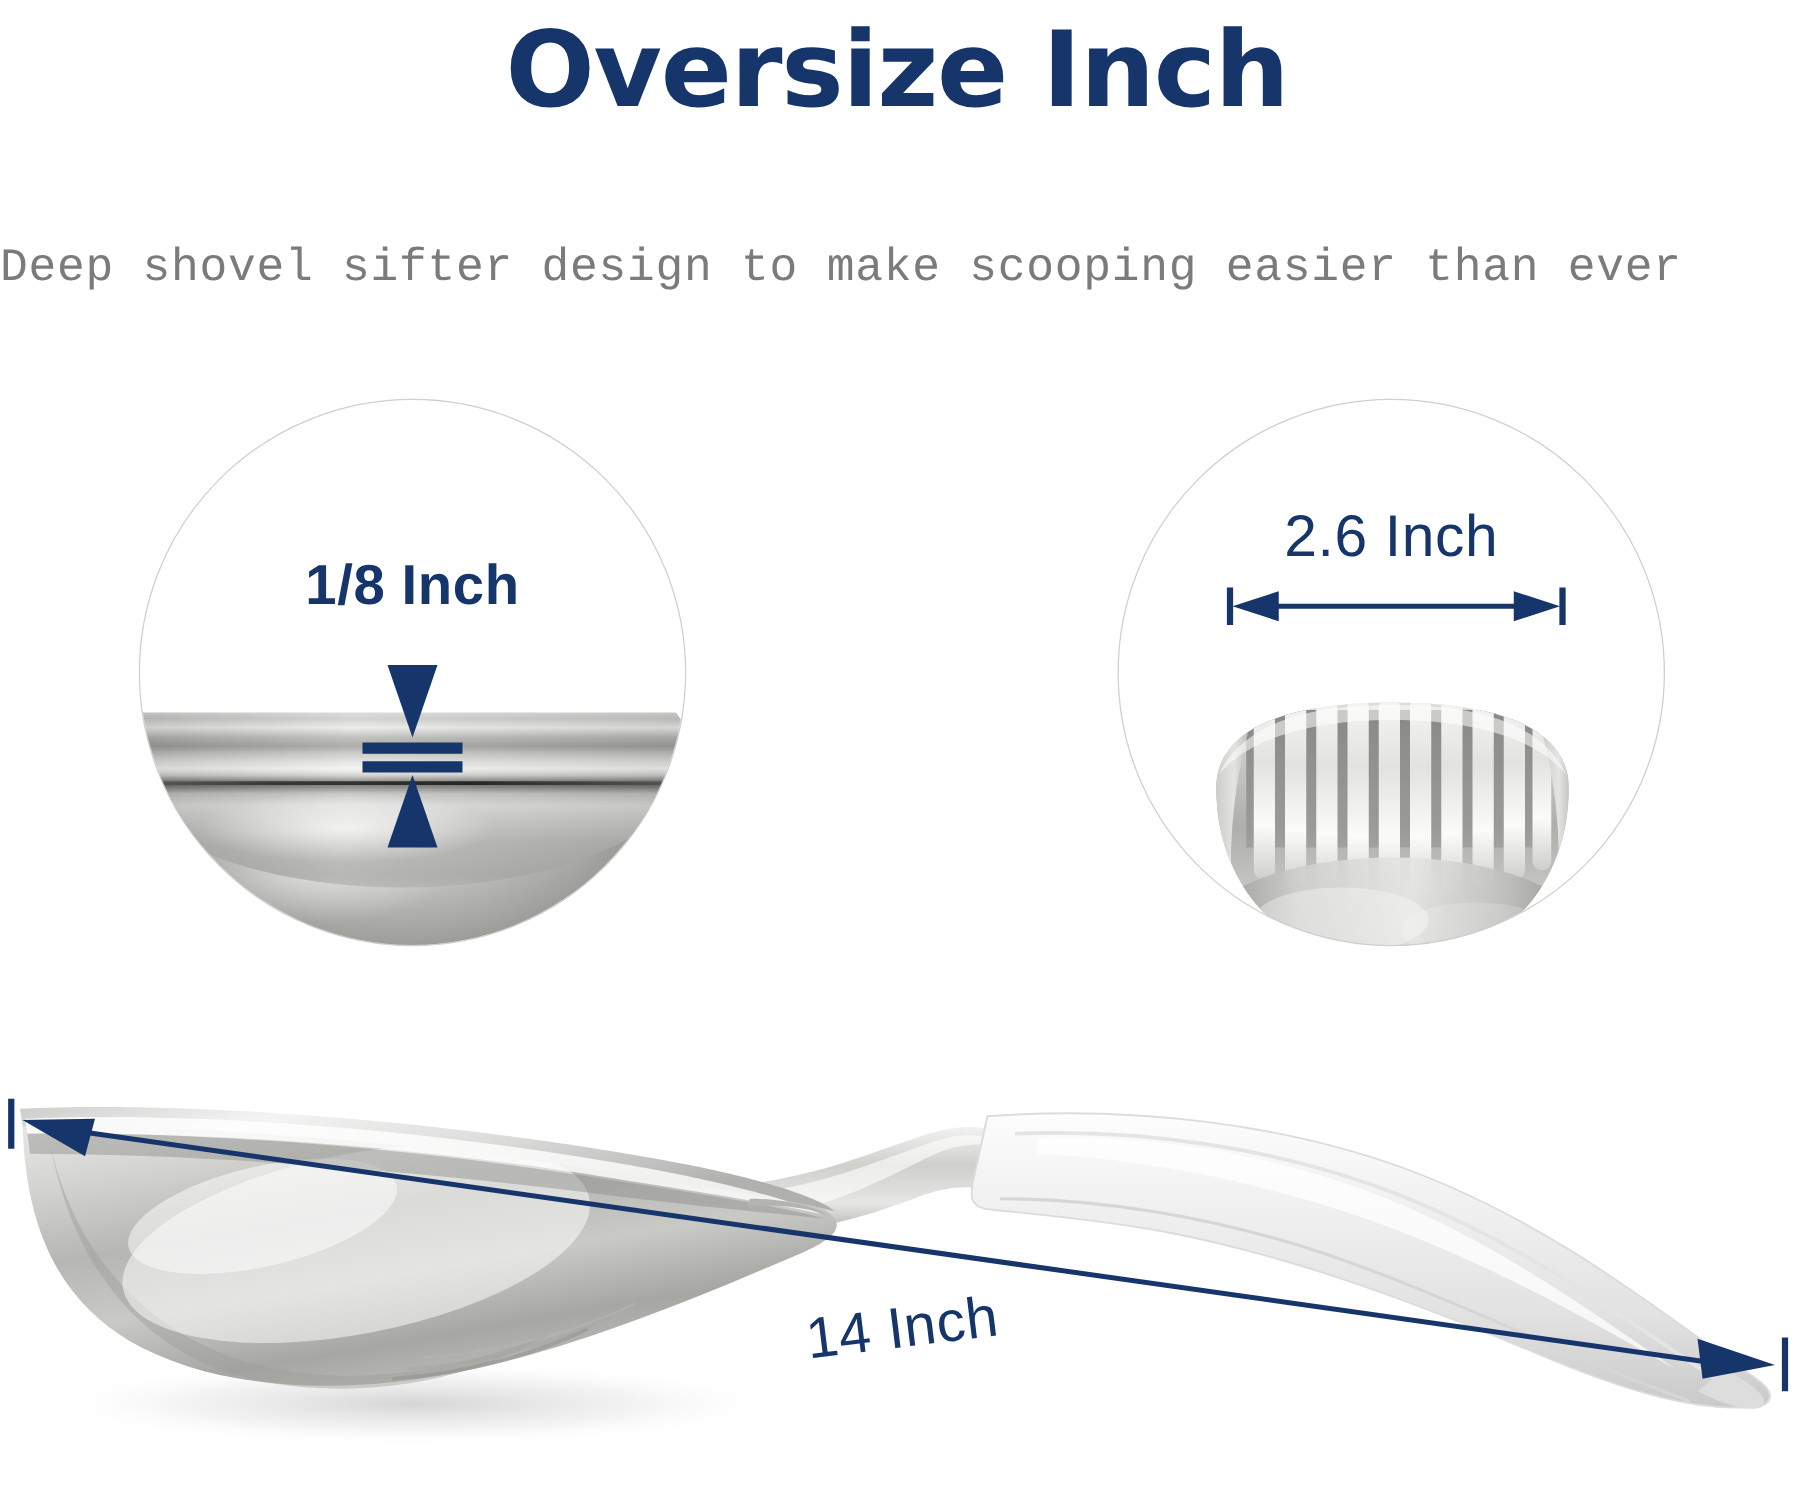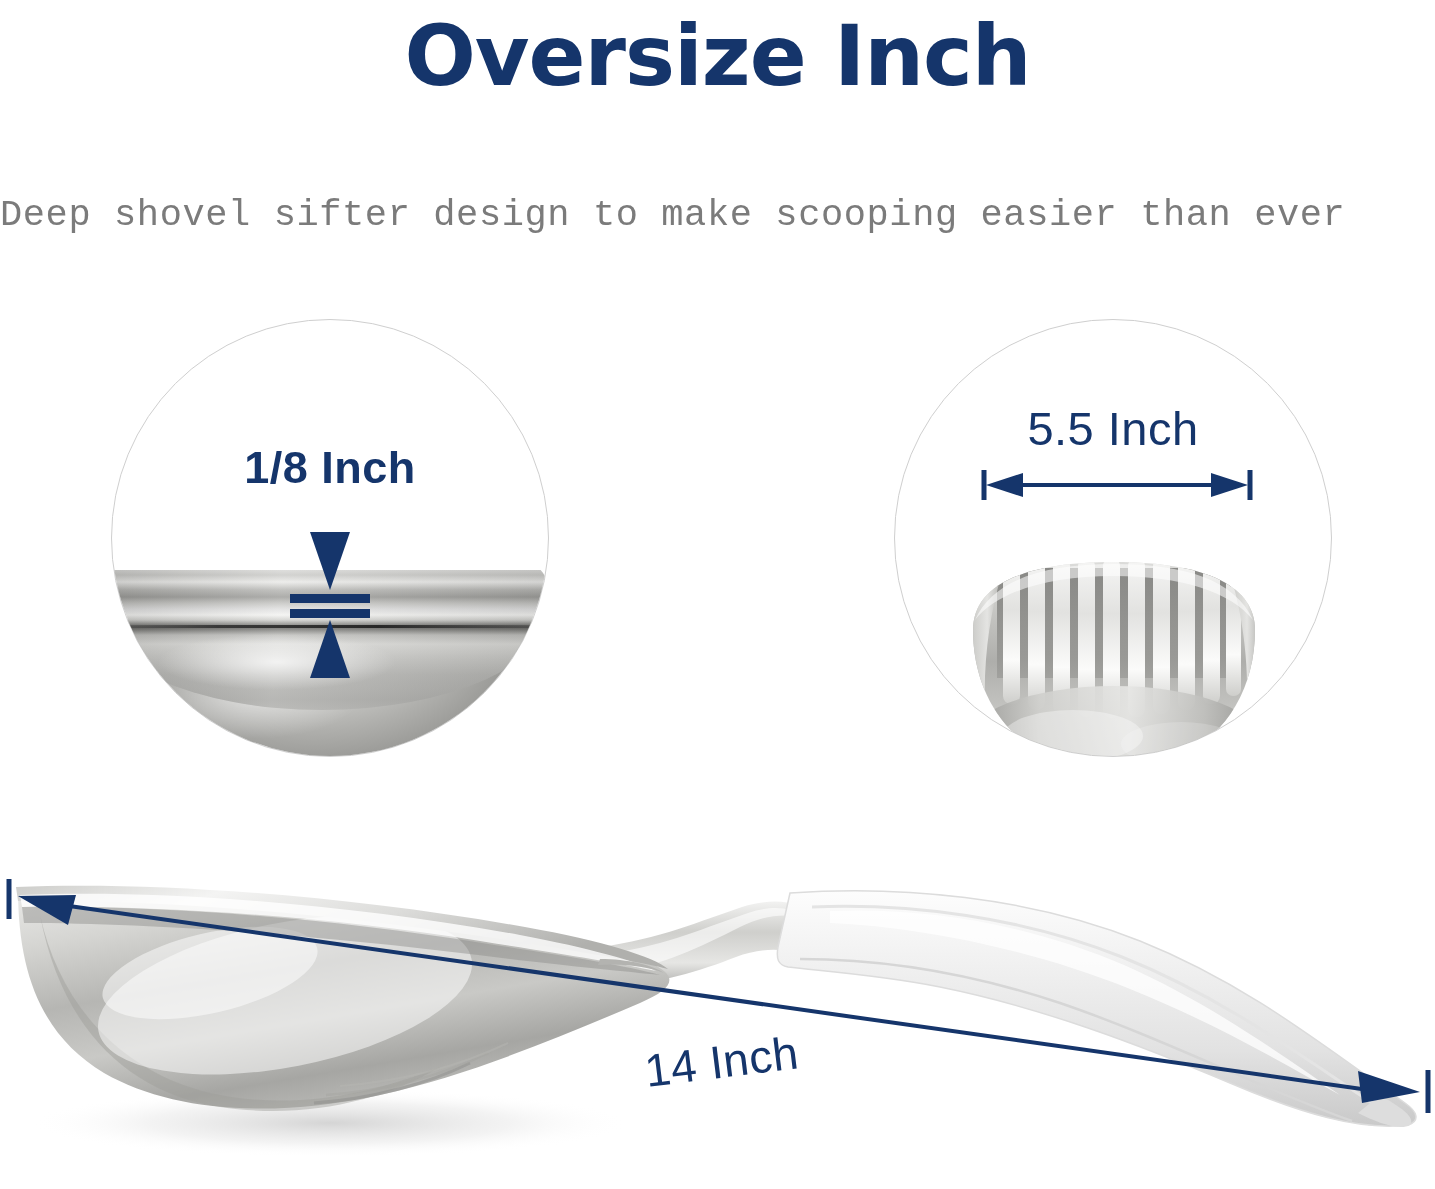--- a/index.html
+++ b/index.html
@@ -229,21 +229,21 @@
     <div class="circle-label" id="label-thickness">1/8 Inch</div>
 
     <div class="tri-down"></div>
     <div class="gap-bar" id="gap-bar-top"></div>
     <div class="gap-bar" id="gap-bar-bottom"></div>
     <div class="tri-up"></div>
   </div>
 
   <div class="circle" id="circle-right">
 
-    <div class="circle-label" id="label-width">5.5 Inch</div>
+    <div class="circle-label" id="label-width">2.6 Inch</div>
 
     <svg class="width-arrow" viewBox="0 0 272 34">
       <line x1="3" y1="2" x2="3" y2="32" stroke="#15356b" stroke-width="5"></line>
       <line x1="269" y1="2" x2="269" y2="32" stroke="#15356b" stroke-width="5"></line>
       <line x1="18" y1="17" x2="254" y2="17" stroke="#15356b" stroke-width="4"></line>
       <polygon points="5,17 42,5 42,29" fill="#15356b"></polygon>
       <polygon points="267,17 230,5 230,29" fill="#15356b"></polygon>
     </svg>
 
     <svg class="scoop-front" viewBox="0 0 302 222">

